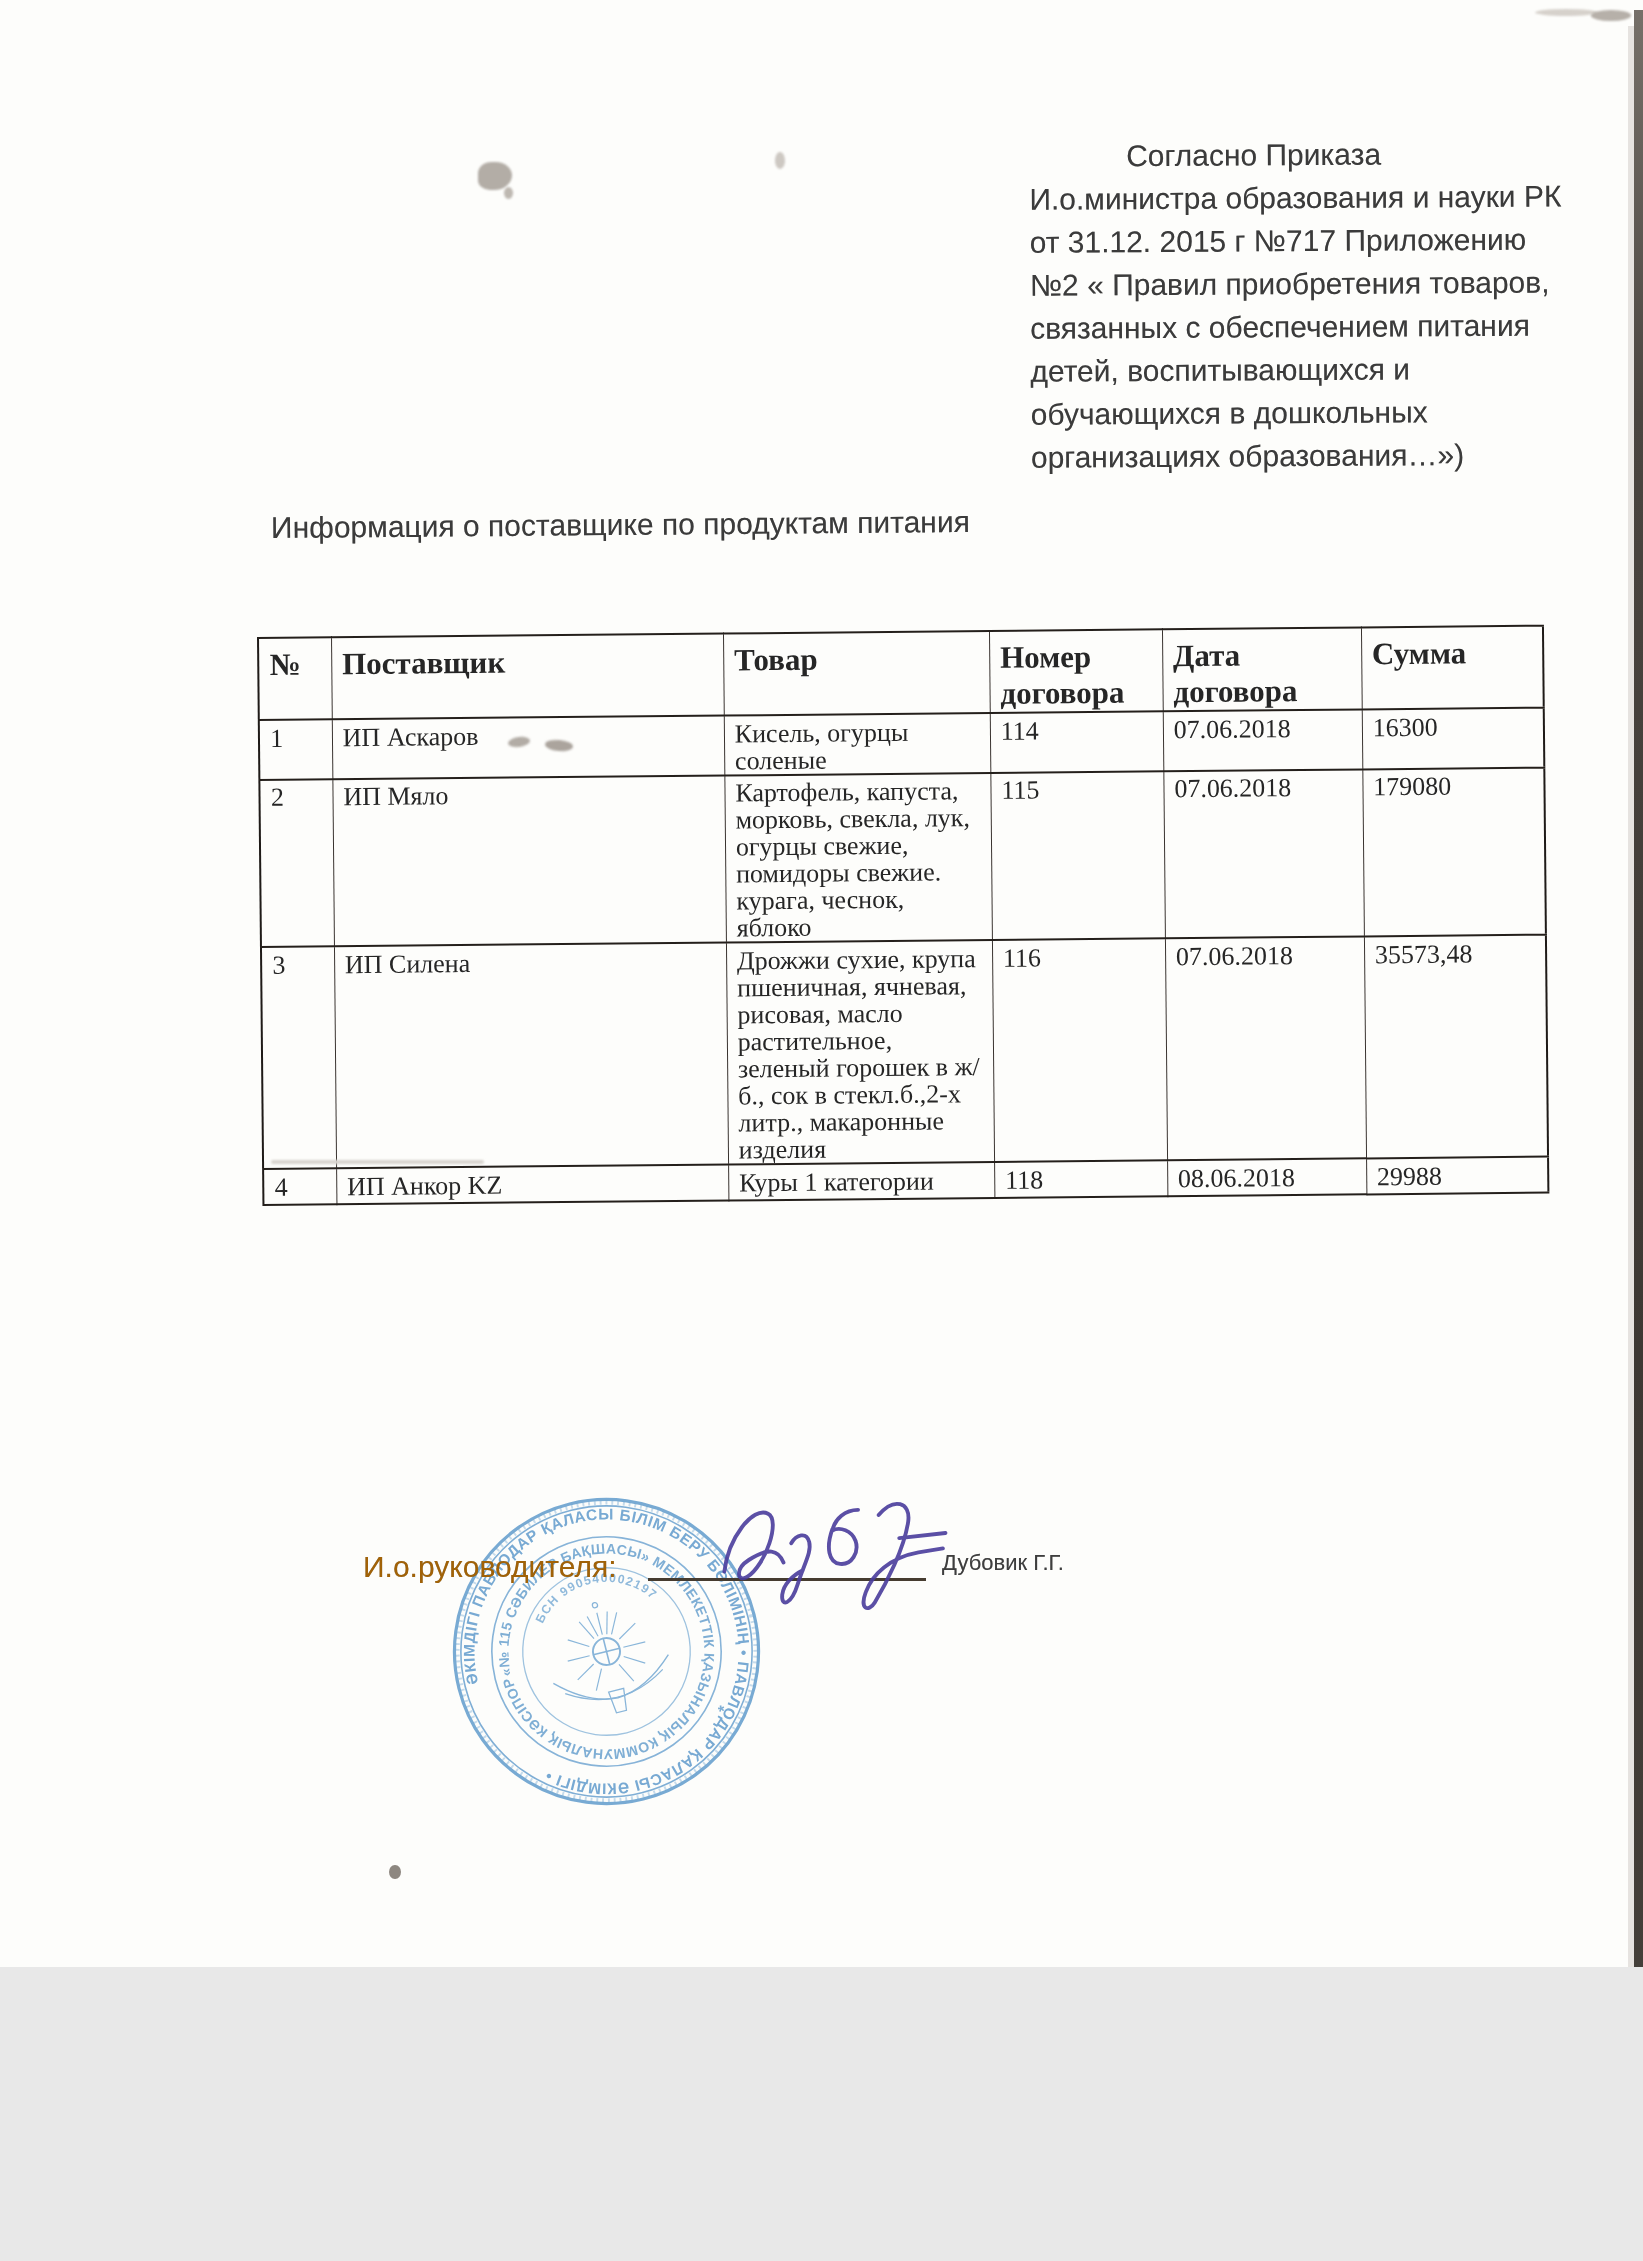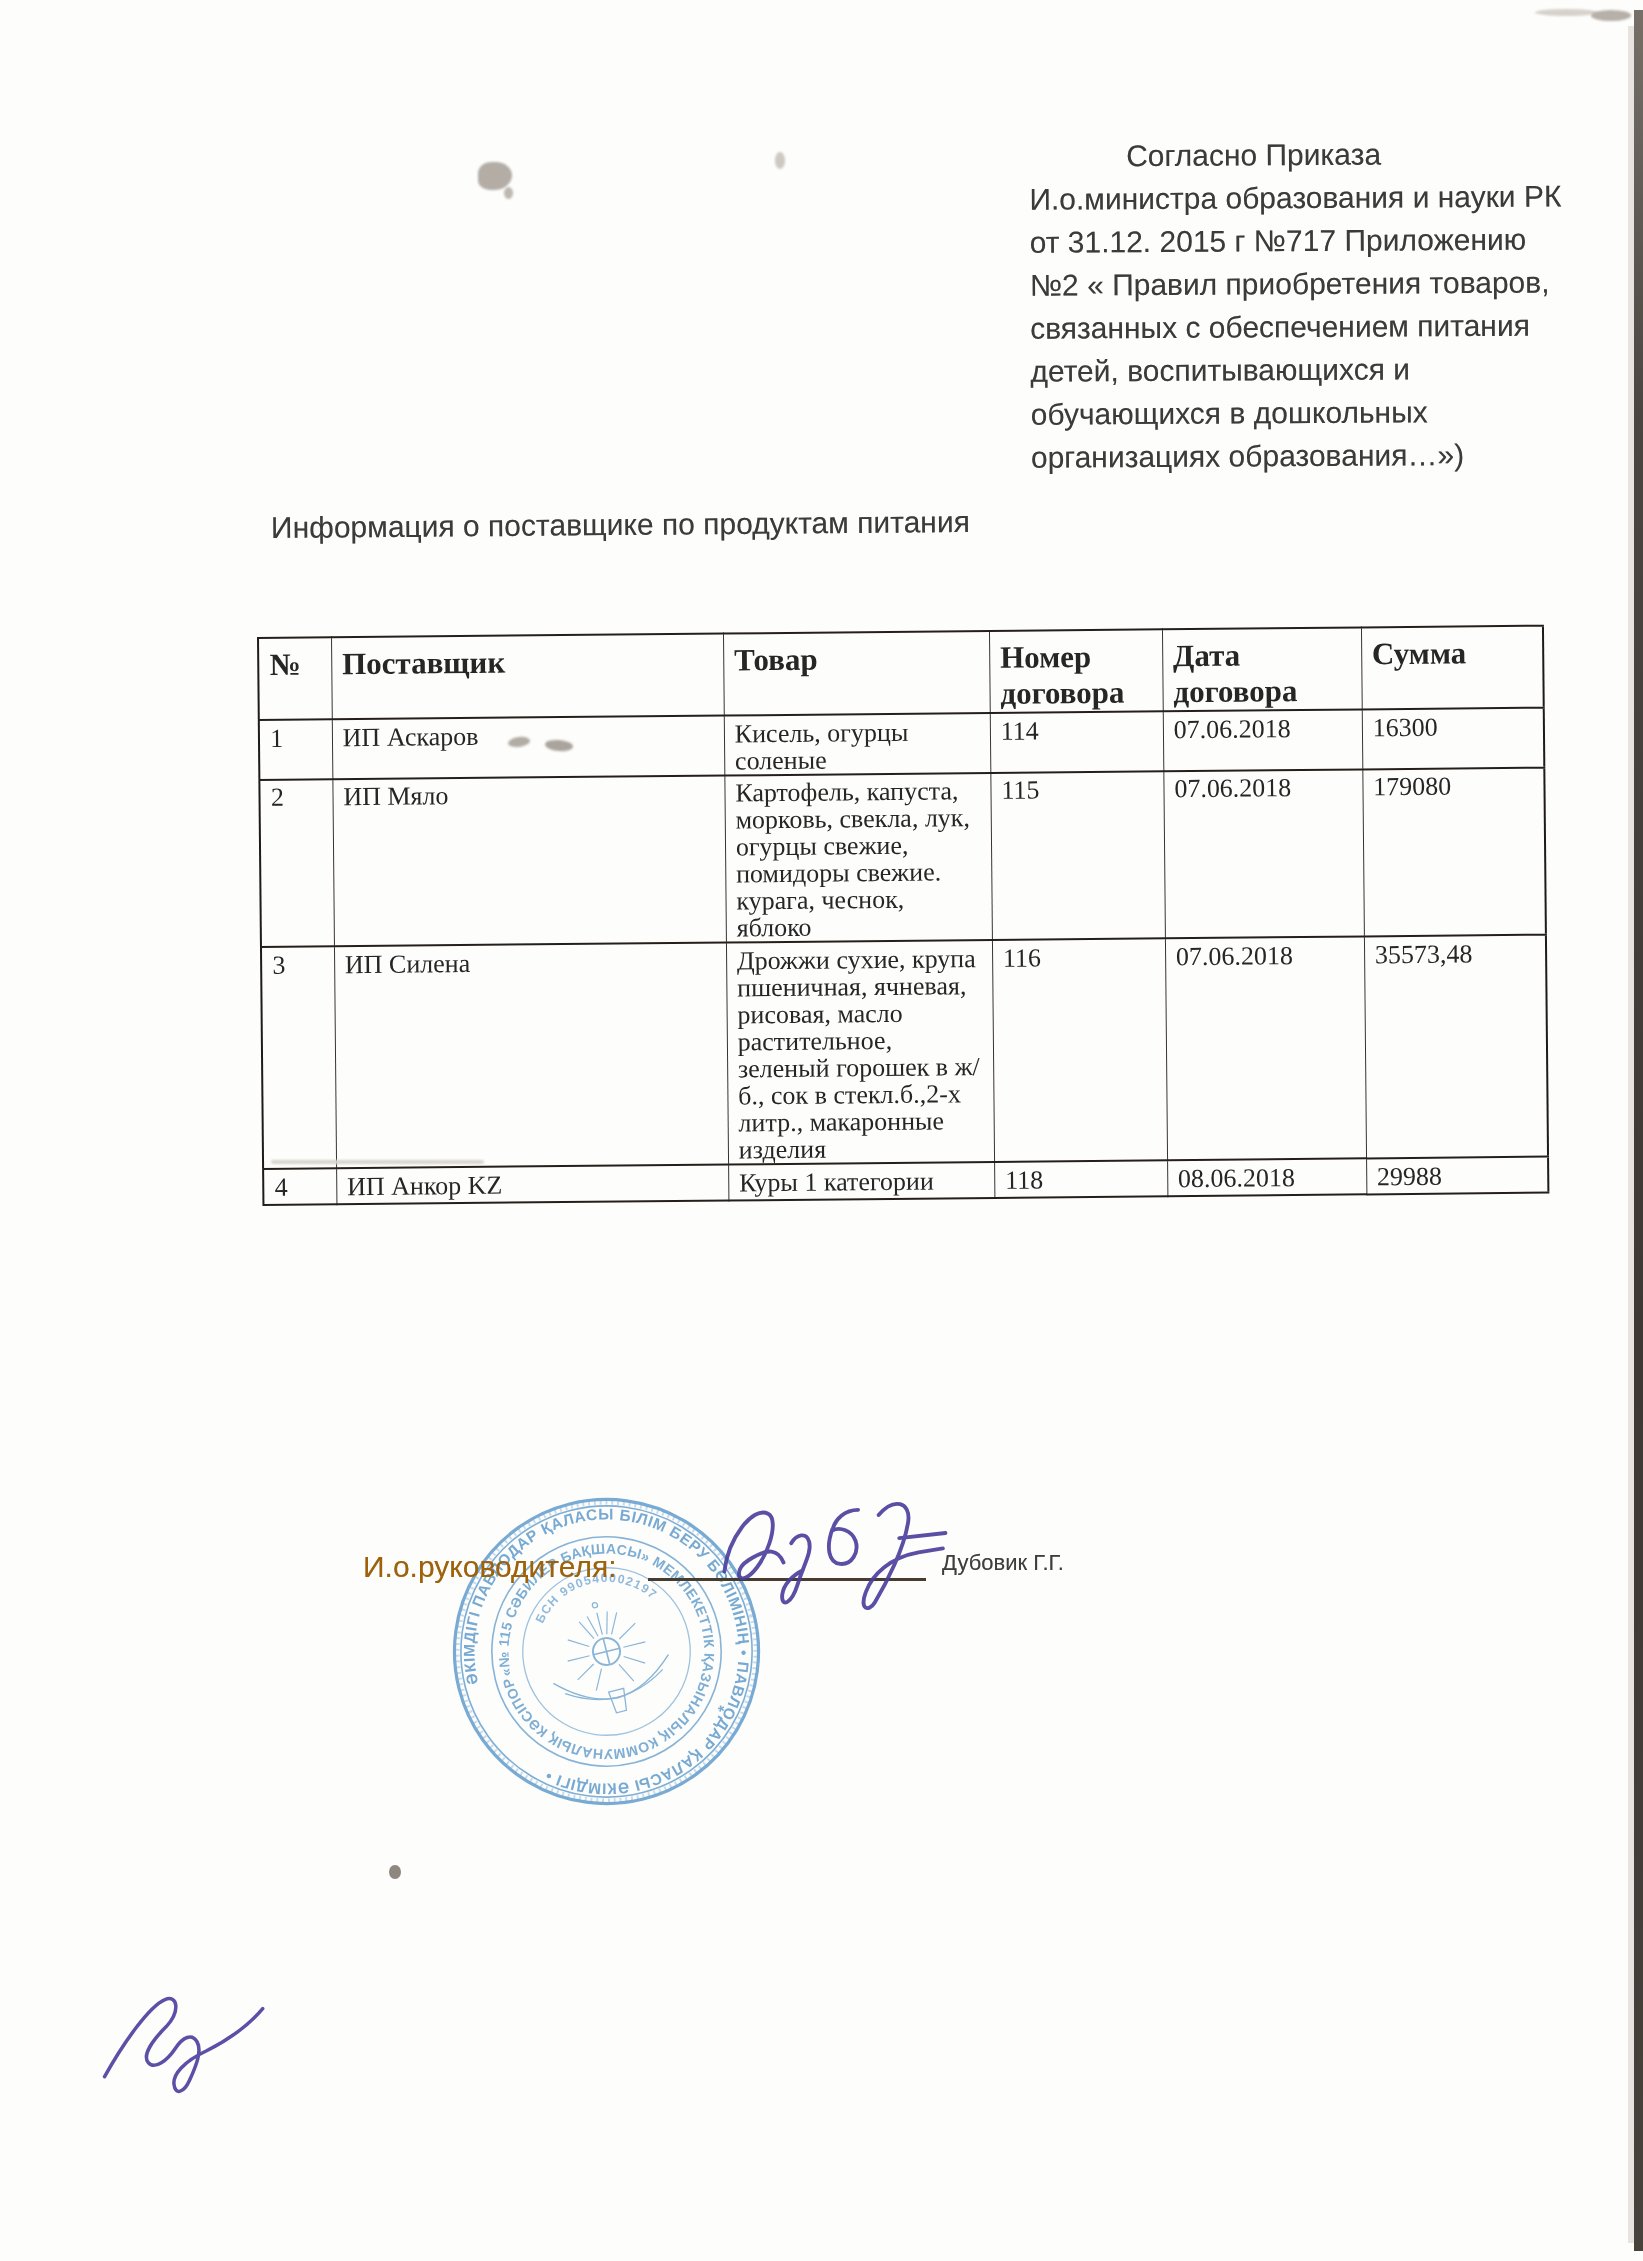--- a/index.html
+++ b/index.html
@@ -1,17 +1,17 @@
 <!DOCTYPE html>
 <html style="font-size:10.3px"><head>
 <meta charset="utf-8">
 <style>
   html,body{margin:0;padding:0;background:#e8e8e8;}
   .page{
-    position:relative;width:1644px;height:2261px;background:#fdfdfb;
+    position:relative;width:1644px;height:1967px;background:#fdfdfb;
     overflow:hidden;font-family:"Liberation Sans",sans-serif;color:#3a3a3a;
   }
   
   .header-note{
     position:absolute;left:1030px;top:133px;width:567px;
     font-size:30px;line-height:43px;color:#3b3b3b;
     transform:rotate(-0.35deg);text-shadow:0 0 0.6px rgba(70,70,70,.45);
   }
   .header-note .line{white-space:nowrap;}
   .header-note .line:first-child{padding-left:97px;}

